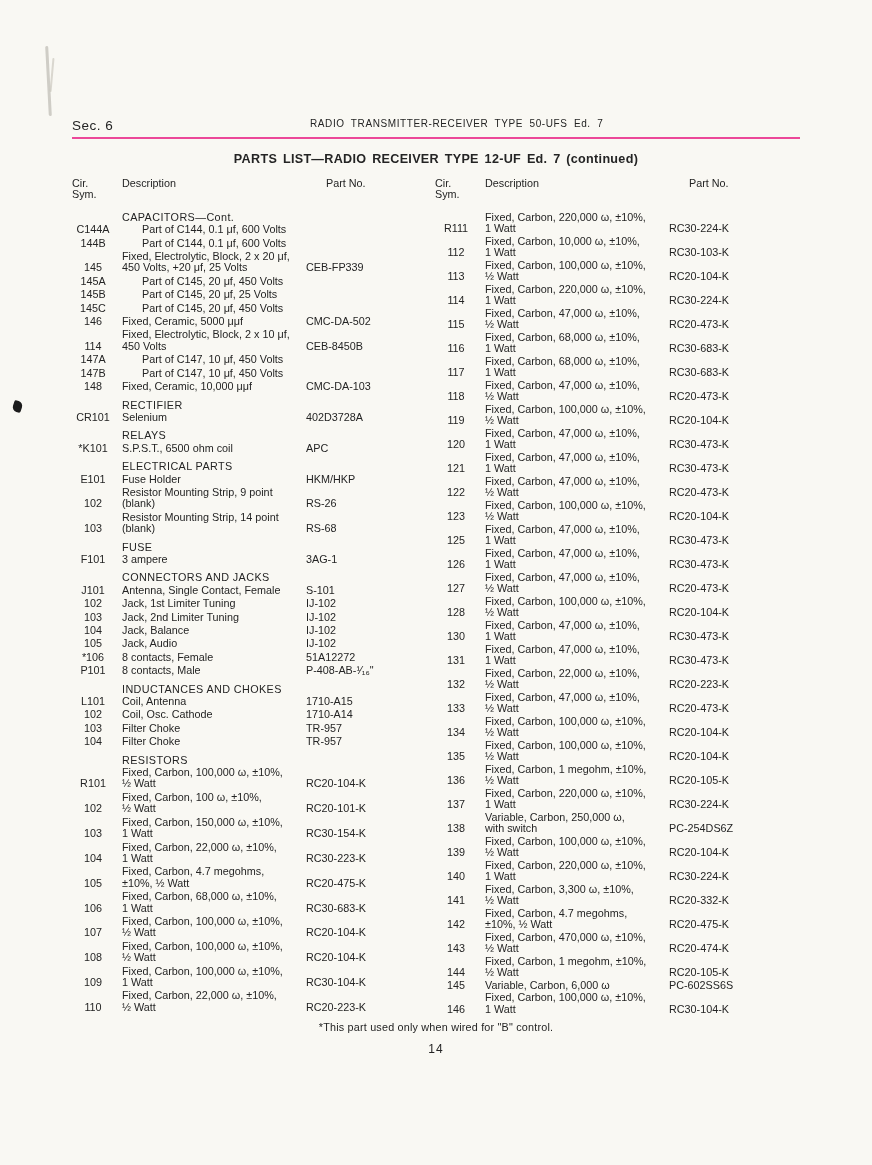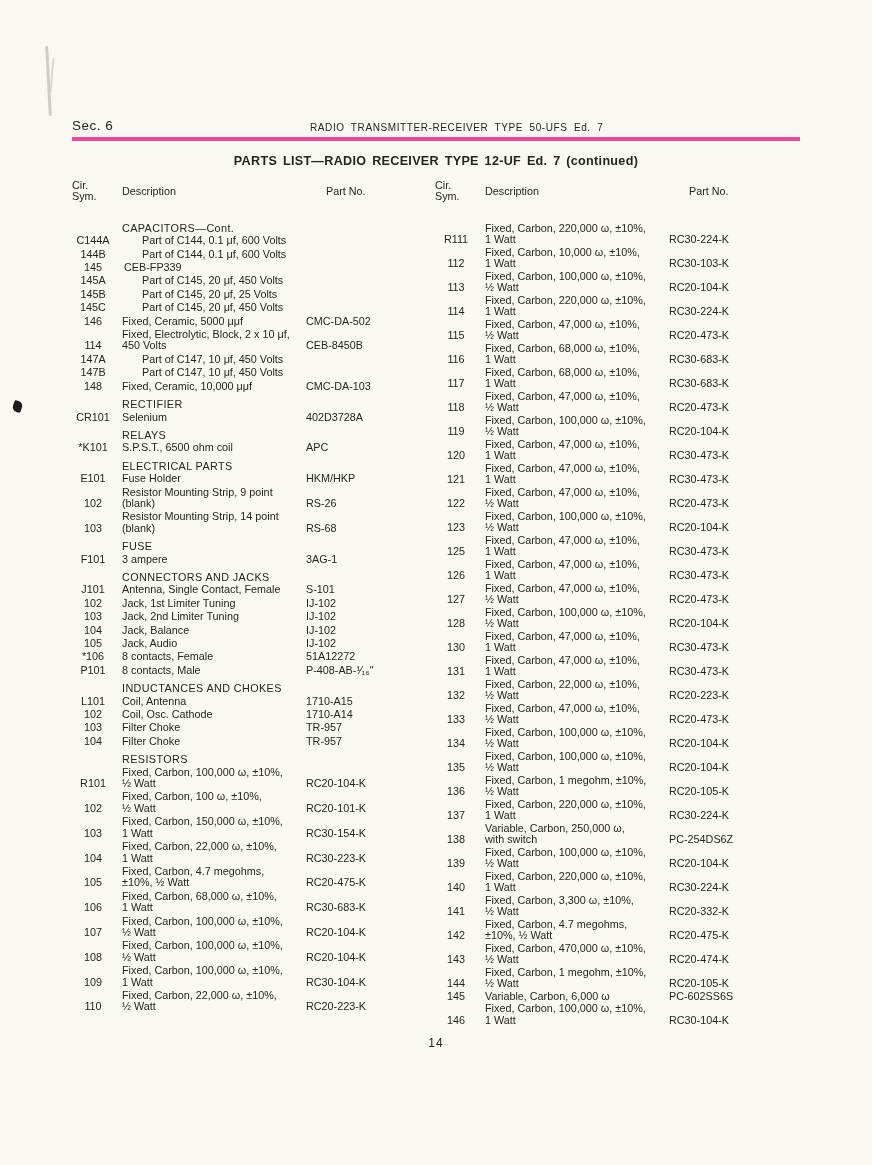--- a/index.html
+++ b/index.html
@@ -4,32 +4,32 @@
 <style>
   * { margin:0; padding:0; box-sizing:border-box; }
   body { width:872px; height:1165px; background:#f9f8f3; font-family:"Liberation Sans", sans-serif; color:#242424; position:relative; overflow:hidden; }
   .page { position:relative; width:872px; height:1165px; padding:118px 72px 0 72px; }
 
   
   .ink-blob { position:absolute; left:13px; top:401px; width:9px; height:11px; background:#1c1c1c; border-radius:2px 5px 2px 5px; transform:rotate(18deg); }
   .ink-squiggle { position:absolute; left:47px; top:46px; width:3px; height:70px; background:#b9b6ae; border-radius:2px; transform:rotate(-3deg); opacity:.65; }
   .ink-squiggle2 { position:absolute; left:51px; top:58px; width:2px; height:34px; background:#c4c1b8; border-radius:2px; transform:rotate(5deg); opacity:.6; }
 
-  .page-header { display:flex; align-items:flex-end; border-bottom:4px solid #ec4899; padding-bottom:4px; }
+  .page-header { display:flex; align-items:flex-start; border-bottom:2px solid #ec4899; padding-bottom:4px; }
   .sec-label { font-size:13.5px; letter-spacing:.5px; }
   .header-title { flex:1; text-align:center; font-size:10px; letter-spacing:.6px; word-spacing:3px; }
 
   .doc-title { margin-top:13px; text-align:center; font-weight:bold; font-size:12.6px; letter-spacing:.3px; word-spacing:2px; }
 
   .columns { display:flex; margin-top:12px; }
   .col { font-size:10.8px; line-height:11.4px; }
   .col-0 { width:352px; }
   .col-1 { flex:1; margin-left:11px; }
 
-  .col-head { display:flex; align-items:center; margin-bottom:20px; }
+  .col-head { display:flex; align-items:flex-start; margin-bottom:11px; }
   .ch-sym { width:50px; padding-right:8px; }
   .ch-desc { width:160px; }
   .ch-part { flex:1;padding-left:44px; }
 
   .section-row { padding-left:50px; letter-spacing:.4px; margin-bottom:1px; }
   .col-0 .section-row { margin-top:7px; }
   .col-0 .section-row:first-child { margin-top:0; }
 
   .part-row { display:flex; align-items:flex-end; }
   .col-0 .part-row { margin-bottom:2px; }
@@ -74,20 +74,22 @@
             <span class="desc indent">Part of C144, 0.1 μf, 600 Volts</span>
             <span class="pno"></span>
           </div>
           <div class="part-row">
             <span class="sym">144B</span>
             <span class="desc indent">Part of C144, 0.1 μf, 600 Volts</span>
             <span class="pno"></span>
           </div>
           <div class="part-row">
             <span class="sym">145</span>
+            <span class="desc">Fixed, Electrolytic, Block, 2 x 20 μf,
+450 Volts, +20 μf, 25 Volts</span>
             <span class="pno">CEB-FP339</span>
           </div>
           <div class="part-row">
             <span class="sym">145A</span>
             <span class="desc indent">Part of C145, 20 μf, 450 Volts</span>
             <span class="pno"></span>
           </div>
           <div class="part-row">
             <span class="sym">145B</span>
             <span class="desc indent">Part of C145, 20 μf, 25 Volts</span>
@@ -490,14 +492,15 @@
           <div class="part-row">
             <span class="sym">146</span>
             <span class="desc">Fixed, Carbon, 100,000 ω, ±10%,
 1 Watt</span>
             <span class="pno">RC30-104-K</span>
           </div>
         </div>
     </div>
   </div>
 
+  <div class="footnote">*This part used only when wired for "B" control.</div>
   <div class="page-number">14</div>
 </div>
 
 </body></html>

